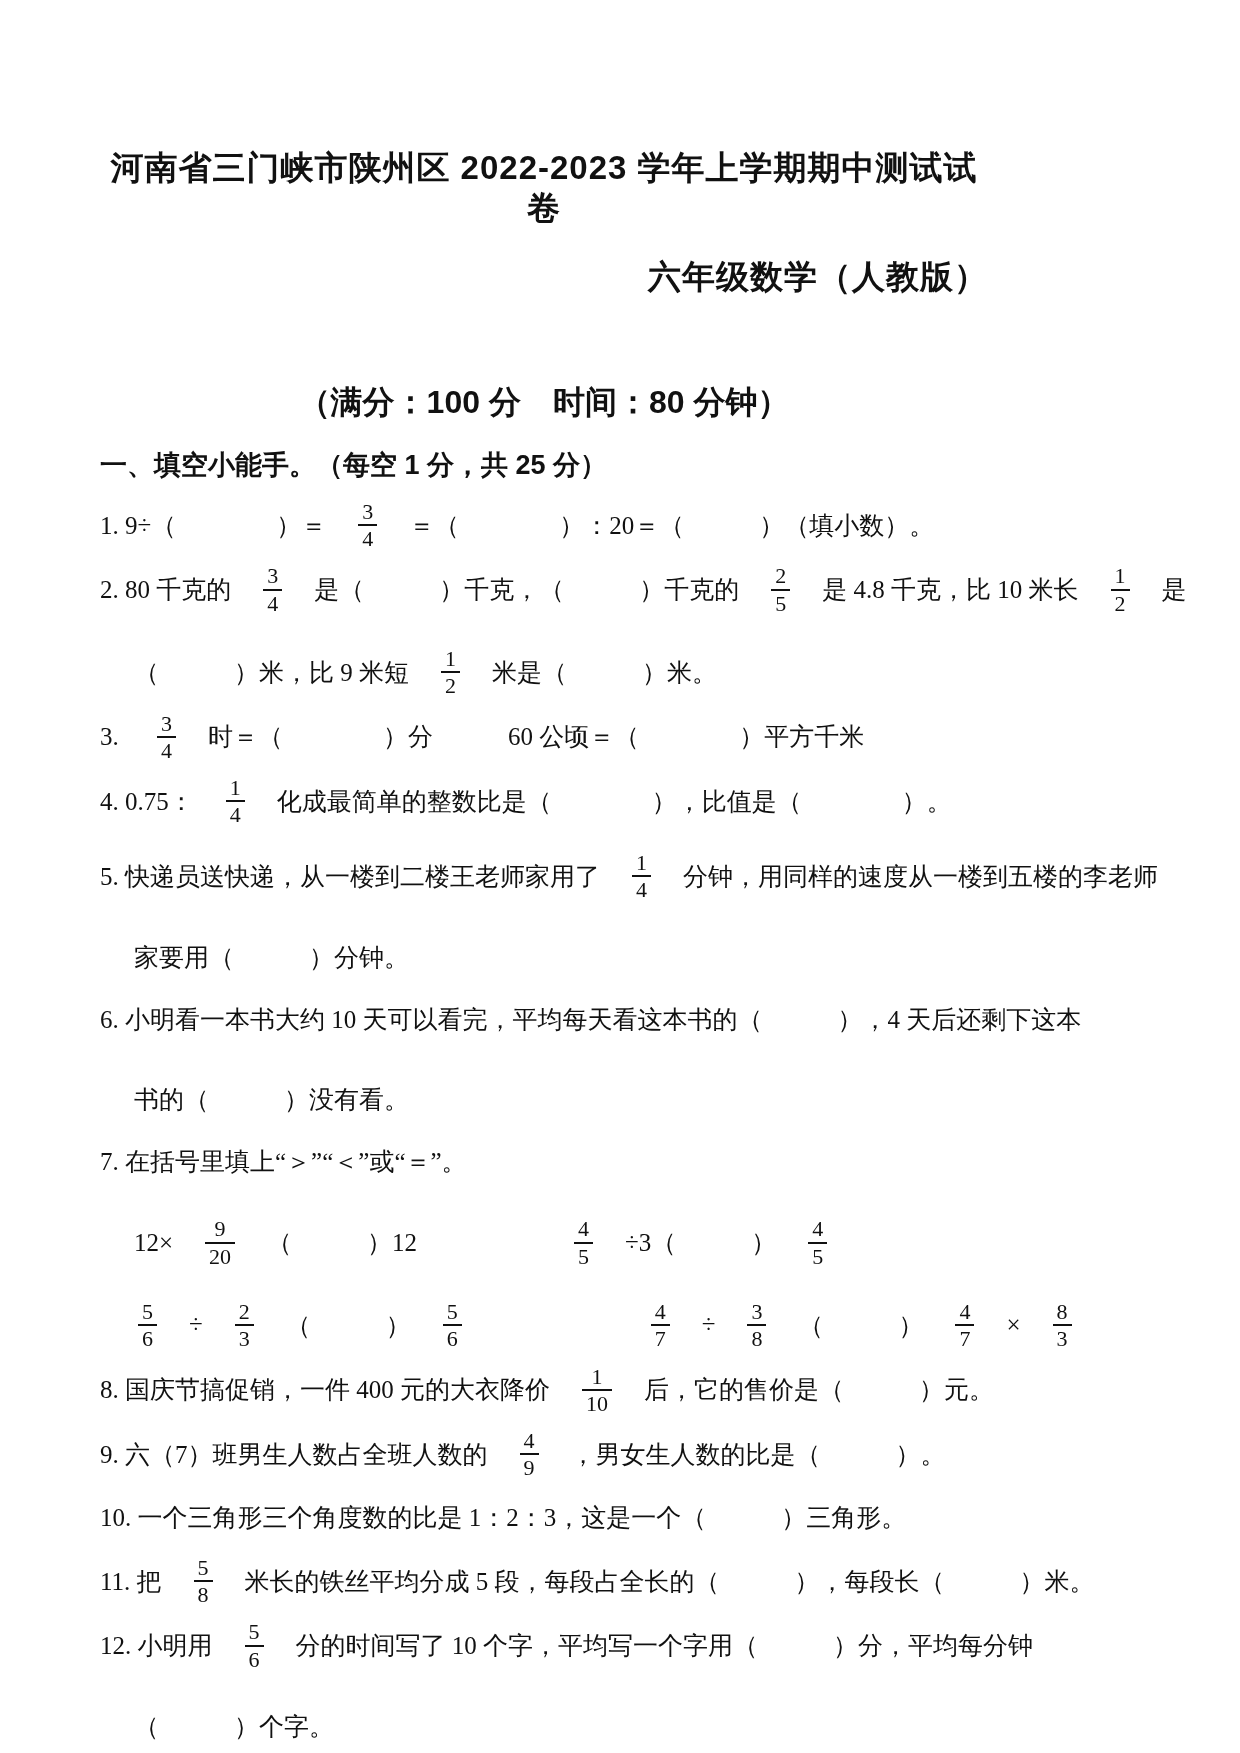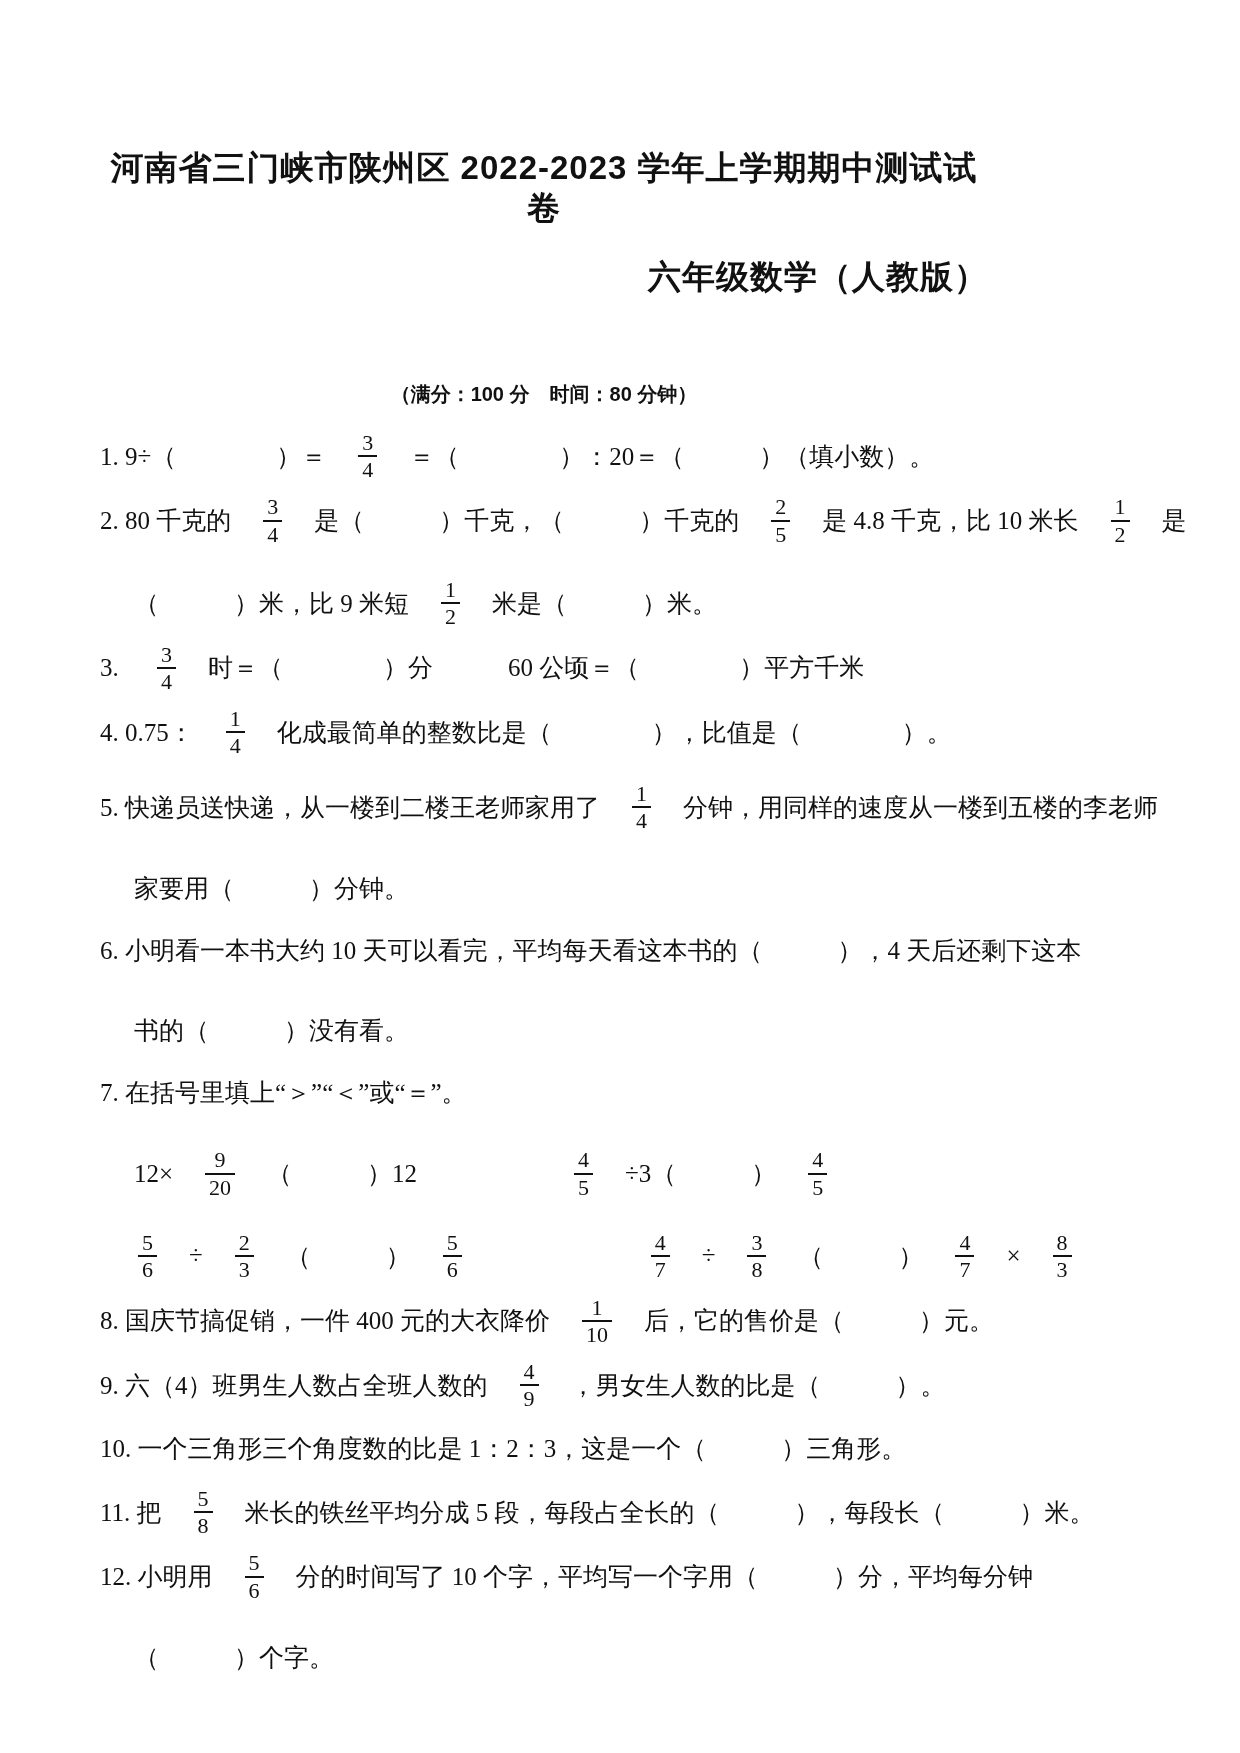--- a/index.html
+++ b/index.html
@@ -36,21 +36,21 @@
     font-weight: bold;
     font-size: 33px;
     line-height: 1.2;
     letter-spacing: 1px;
   }
   .meta {
     margin: 15px 0 22px 0;
     text-align: center;
     font-family: "Liberation Sans", "DejaVu Sans", sans-serif;
     font-weight: bold;
-    font-size: 20px;
+    font-size: 32px;
   }
   .section-heading {
     margin: 0 0 16px 0;
     font-family: "Liberation Sans", "DejaVu Sans", sans-serif;
     font-weight: bold;
     font-size: 27px;
   }
   .qline {
     display: flex;
     align-items: center;
@@ -84,20 +84,21 @@
 </head>
 <body>
 
 <div class="page">
 
   <h1 class="title">河南省三门峡市陕州区 2022-2023 学年上学期期中测试试卷</h1>
   <h2 class="subtitle">六年级数学（人教版）</h2>
 
   <div class="meta">（满分：100 分　时间：80 分钟）</div>
 
+  <div class="section-heading">一、填空小能手。（每空 1 分，共 25 分）</div>
 
   <div class="questions">
     <div class="qline">
         <span class="txt">1. 9÷（　　　　）＝</span>
         <span class="frac">
           <span class="num">3</span>
           <span class="den">4</span>
         </span>
         <span class="txt">＝（　　　　）：20＝（　　　）（填小数）。</span>
       </div>
@@ -226,21 +227,21 @@
     <div class="qline mt-10">
         <span class="txt">8. 国庆节搞促销，一件 400 元的大衣降价</span>
         <span class="frac">
           <span class="num">1</span>
           <span class="den">10</span>
         </span>
         <span class="txt">后，它的售价是（　　　）元。</span>
       </div>
 
     <div class="qline">
-        <span class="txt">9. 六（4）班男生人数占全班人数的</span>
+        <span class="txt">9. 六（7）班男生人数占全班人数的</span>
         <span class="frac">
           <span class="num">4</span>
           <span class="den">9</span>
         </span>
         <span class="txt">，男女生人数的比是（　　　）。</span>
       </div>
 
     <div class="qline">
         <span class="txt">10. 一个三角形三个角度数的比是 1：2：3，这是一个（　　　）三角形。</span>
       </div>

